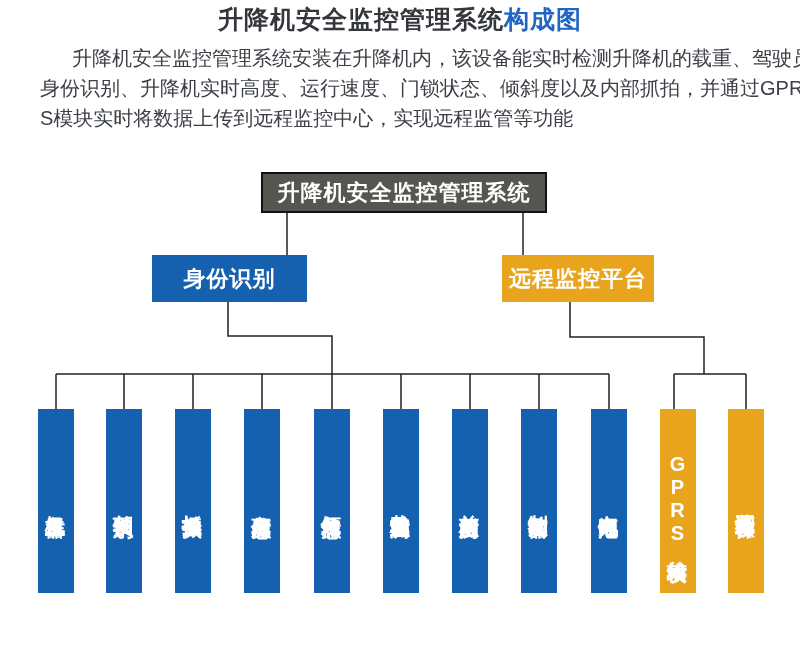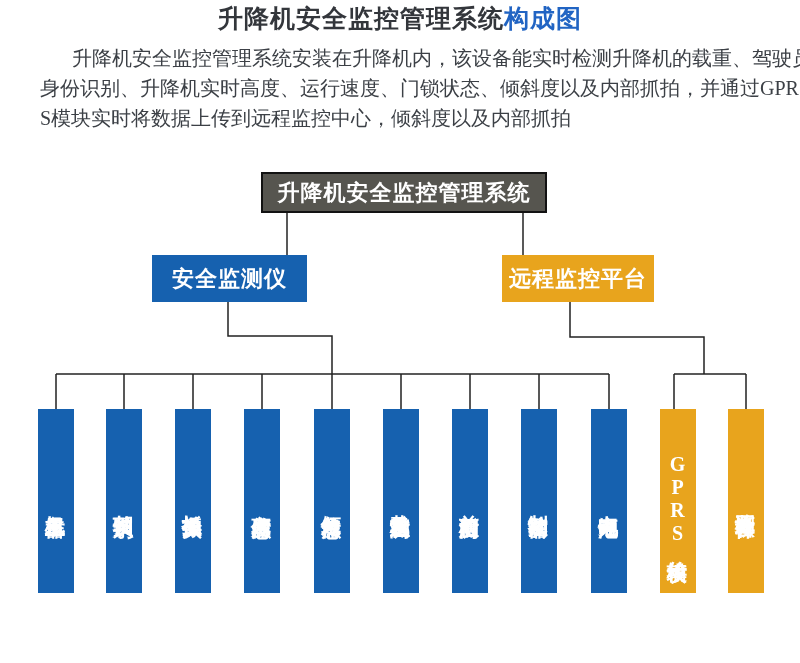--- a/index.html
+++ b/index.html
@@ -1,18 +1,18 @@
 <!DOCTYPE html>
 <html><head>
 <meta charset="utf-8">
 <style>
   html,body { margin:0; padding:0; background:#ffffff; }
   .page {
     position:relative; width:800px; height:663px; background:#ffffff;
-    font-family:Liberation Serif, serif; overflow:hidden;
+    font-family:Liberation Sans, sans-serif; overflow:hidden;
   }
   
   .title {
     position:absolute; top:0; left:0; width:100%; margin:0;
     text-align:center; font-size:25px; line-height:38px; font-weight:bold;
     color:#33363b; letter-spacing:1px;
   }
   .title .hl { color:#2164c3; }
   
   .intro {
@@ -52,39 +52,39 @@
 </head>
 <body>
 
 <div class="page">
 
   <h1 class="title"><span>升降机安全监控管理系统</span><span class="hl">构成图</span></h1>
 
   <div class="intro">
     <div class="line first">升降机安全监控管理系统安装在升降机内，该设备能实时检测升降机的载重、驾驶员</div>
     <div class="line">身份识别、升降机实时高度、运行速度、门锁状态、倾斜度以及内部抓拍，并通过GPR</div>
-    <div class="line">S模块实时将数据上传到远程监控中心，倾斜度以及内部抓拍</div>
+    <div class="line">S模块实时将数据上传到远程监控中心，实现远程监管等功能</div>
   </div>
 
   <svg class="connectors" viewBox="0 0 800 663" xmlns="http://www.w3.org/2000/svg">
     <g fill="none" stroke="#222222" stroke-width="1.5">
       <path d="M287 213 V255"></path>
       <path d="M523 213 V255"></path>
       <path d="M228 302 V336 H332 V374"></path>
       <path d="M56 374 H609"></path>
       <path d="M56 374 V409 M124 374 V409 M193 374 V409 M262 374 V409 M332 374 V409 M401 374 V409 M470 374 V409 M539 374 V409 M609 374 V409"></path>
       <path d="M570 302 V337 H704 V374"></path>
       <path d="M674 374 H746"></path>
       <path d="M674 374 V409 M746 374 V409"></path>
     </g>
   </svg>
 
   <div class="node root-node">升降机安全监控管理系统</div>
 
-  <div class="node branch-node branch-blue">安全监测仪</div>
+  <div class="node branch-node branch-blue">身份识别</div>
   <div class="node branch-node branch-orange">远程监控平台</div>
 
   <div class="col col-blue c1">
       <span class="vtext">主机显示器</span>
     </div>
   <div class="col col-blue c2">
       <span class="vtext">驾驶员识别</span>
     </div>
   <div class="col col-blue c3">
       <span class="vtext">抓拍摄像头</span>

